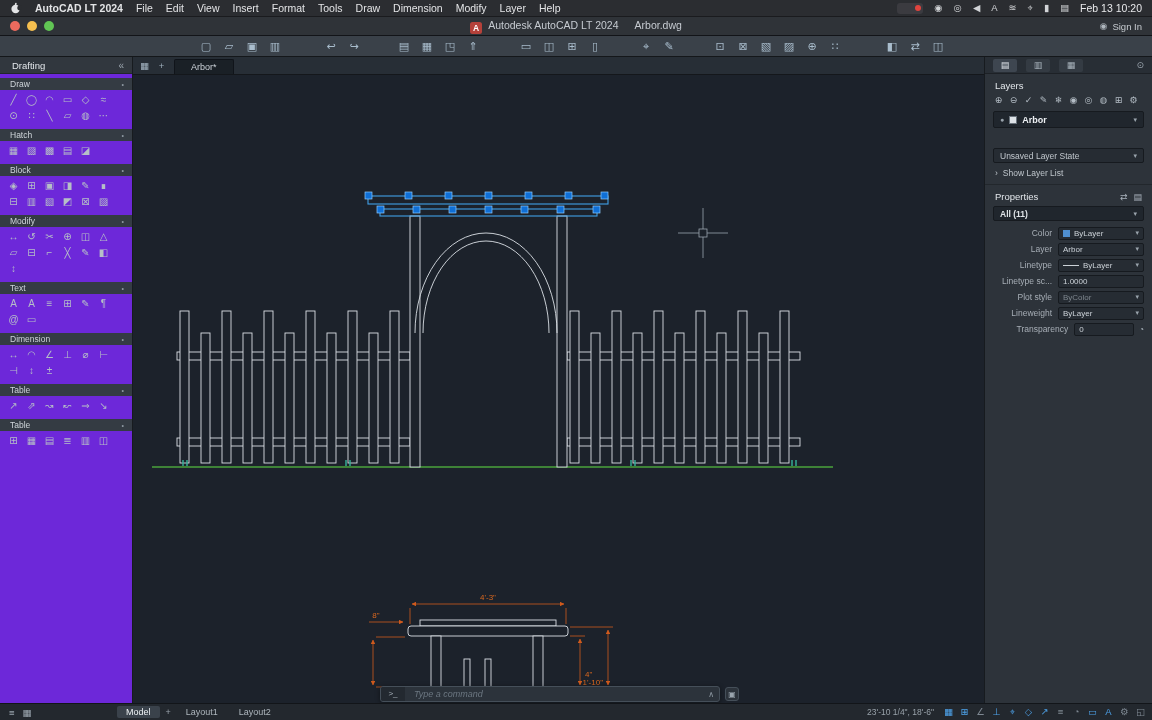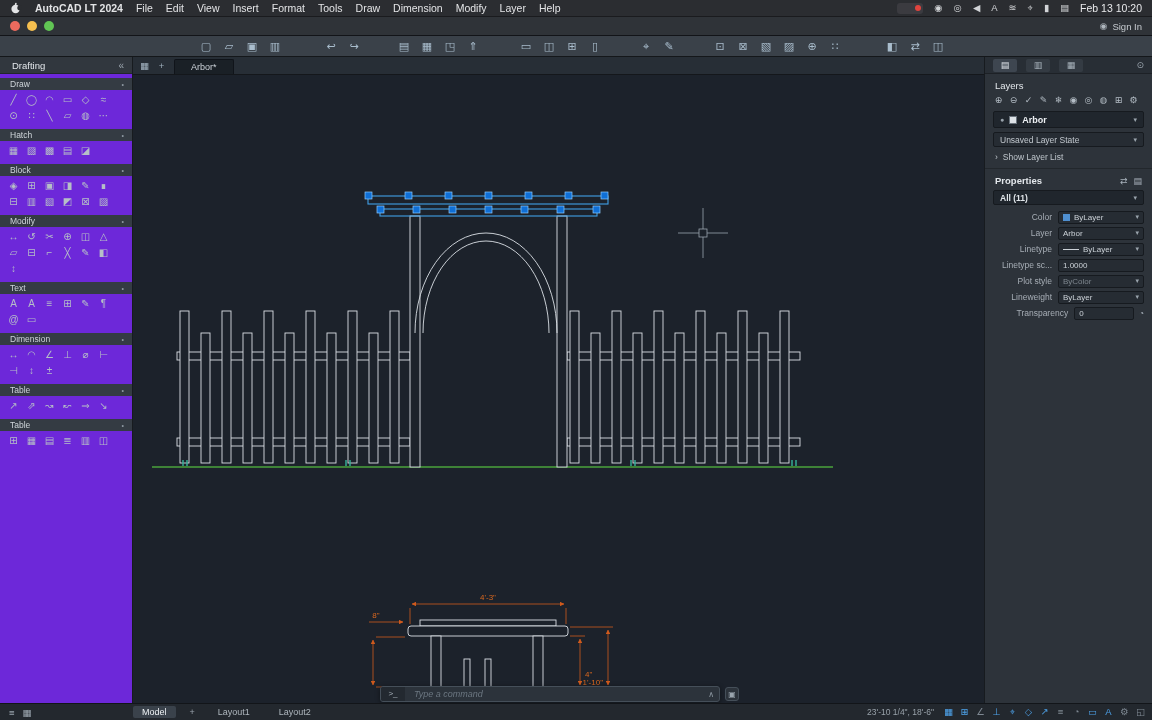--- a/index.html
+++ b/index.html
@@ -69,41 +69,41 @@
 .rp-tabset span:first-child{background:#3e4650;color:#dfe5ea}
 .rp-pin{margin-left:auto;color:#9aa4ad;font-size:9px}
 .rp-sec-title{font-size:9.5px;font-weight:normal;color:#e3e7eb;padding:6px 10px 4px}
 .rp-ltools{display:flex;gap:4px;padding:0 8px 5px}
 .rp-ltools span{font-size:9px;color:#b4bdc5;width:11px;text-align:center}
 .layer-row{margin:1px 8px;height:17px;background:#20262d;border:1px solid #161a1f;border-radius:2px;display:flex;align-items:center;gap:5px;padding:0 6px}
 .layer-row .status{color:#98a2ab;font-size:7px}
 .layer-row .chip{width:8px;height:8px;background:#dde2e7;border:1px solid #6a737c}
 .layer-row .lname{color:#eef1f4;font-weight:bold;font-size:9px}
 .chev{margin-left:auto;color:#9aa4ad;font-size:7px}
-.state-row{margin:4px 8px 0;height:15px;background:#262c33;border:1px solid #161a1f;border-radius:2px;display:flex;align-items:center;padding:0 6px;color:#c2c8ce}
+.state-row{margin:20px 8px 0;height:15px;background:#262c33;border:1px solid #161a1f;border-radius:2px;display:flex;align-items:center;padding:0 6px;color:#c2c8ce}
 .showlist{padding:5px 10px 4px;color:#bfc6cc;display:flex;gap:5px;align-items:center}
 .rp-divider{height:1px;background:#22272c;margin:2px 0}
 .props-head{display:flex;align-items:center;padding:4px 10px 2px}
-.props-head .t{font-weight:bold;font-size:9.5px;color:#e3e7eb}
+.props-head .t{font-weight:normal;font-size:9.5px;color:#e3e7eb}
 .hicons{margin-left:auto;display:flex;gap:6px;color:#a9b3bc;font-size:9px}
 .all-select{margin:2px 8px 4px;height:15px;background:#20262d;border:1px solid #161a1f;border-radius:2px;display:flex;align-items:center;padding:0 6px;color:#dfe4e8;font-weight:bold}
 .prow{display:flex;align-items:center;height:16px;padding:0 8px 0 4px}
 .plabel{flex:1;text-align:right;color:#a7aeb6;padding-right:6px;white-space:nowrap}
 .pctrl{width:86px;height:13px;background:#262c33;border:1px solid #161a1f;border-radius:2px;display:flex;align-items:center;padding:0 4px;gap:4px;color:#ccd2d8;font-size:8px}
 .pctrl.short{width:60px}
 .pctrl.disabled .pval{color:#7d858d}
 .chip2{width:7px;height:7px;background:#4f8fd0;flex:0 0 auto}
 .ltline{width:16px;height:0;border-top:1px solid #ccd2d8;flex:0 0 auto}
 .after-icon{margin-left:5px;font-size:8px;color:#a9b3bc}
 
 
 .statusbar{position:absolute;bottom:0;left:0;right:0;height:17px;background:#23282e;border-top:1px solid #121519;display:flex;align-items:center;font-size:9px}
 .sb-left{display:flex;gap:8px;padding:0 9px}
 .sb-left span{color:#9aa4ad;font-size:9.5px}
-.sb-tabs{position:absolute;left:133px;display:flex;align-items:center;gap:11px}
+.sb-tabs{position:absolute;left:117px;display:flex;align-items:center;gap:3px}
 .sb-tab{padding:1px 9px;color:#aeb6bd}
 .sb-tab.active{background:#3a424b;color:#eef2f5;border-radius:2px}
 .sb-plus{color:#9aa4ad;padding:0 3px}
 .sb-right{margin-left:auto;display:flex;align-items:center;padding-right:6px}
 .sb-coords{color:#98a1a9;font-size:8.5px;margin-right:9px}
 .sb-icons{display:flex;gap:5px}
 .sb-icons span{font-size:9.5px;color:#7e8892;width:11px;text-align:center}
 .sb-icons span.on{color:#4da1e8}
 </style>
 </head>
@@ -146,20 +146,23 @@
           <span>▤</span>
         </span>
       <span class="clock">Feb 13 10:20</span>
     </div>
   </div>
 
   <div class="titlebar">
     <span class="tl c"></span>
     <span class="tl m"></span>
     <span class="tl z"></span>
+    <div class="tb-center">
+      <span class="dicon">A</span><span>Autodesk AutoCAD LT 2024</span><span class="doc-name">Arbor.dwg</span>
+    </div>
     <div class="signin">
       <span class="pic">◉</span>
       <span>Sign In</span>
     </div>
   </div>
 
   <div class="toolbar">
     <div class="tgroup" style="left:197px">
         <span>▢</span>
         <span>▱</span>

